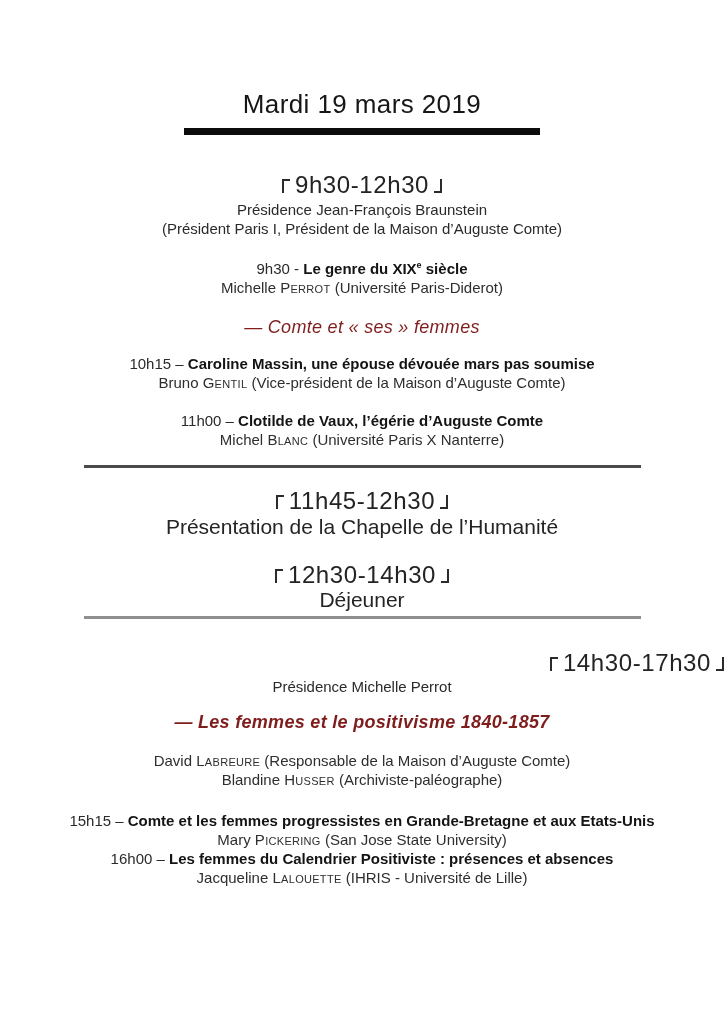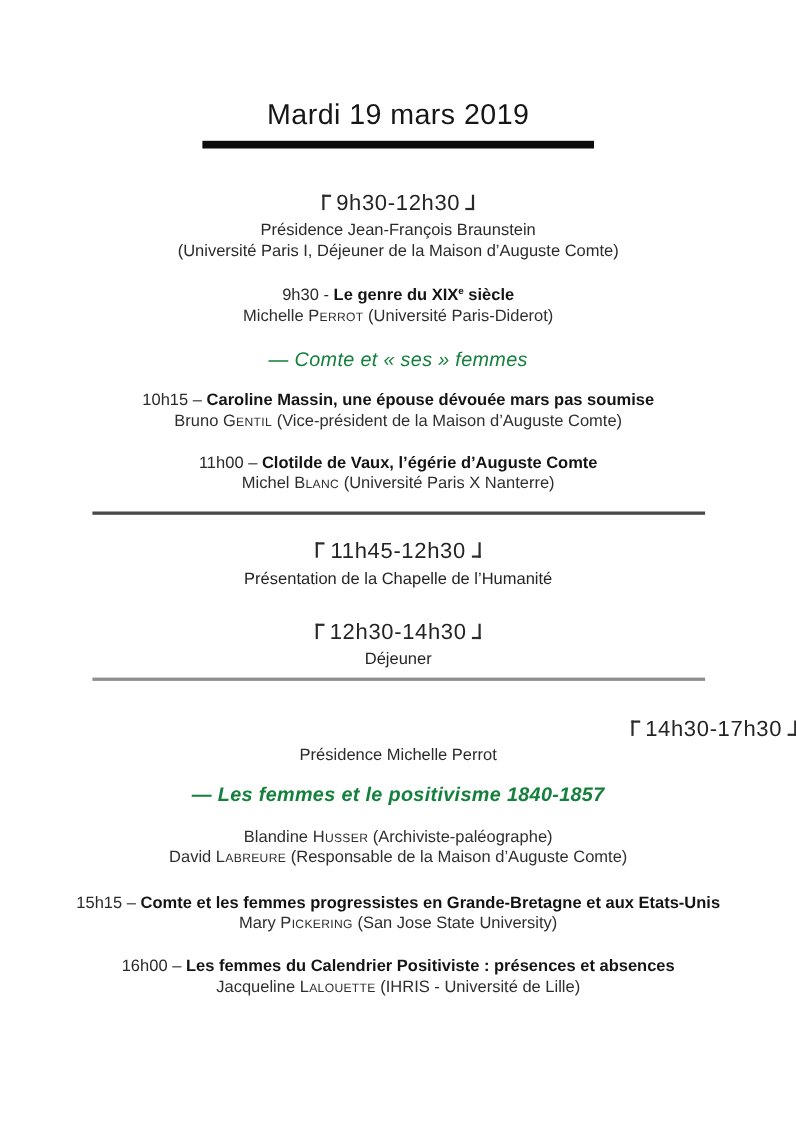--- a/index.html
+++ b/index.html
@@ -21,30 +21,30 @@
     font-size: 26px; font-weight: normal;
     line-height: 28px; letter-spacing: 0.4px;
     color: #161616;
   }
   .title-rule {
     width: 356px; height: 7px;
     background: #0c0c0c;
     margin: 10px auto 0;
   }
   .session-head {
-    font-size: 20px; line-height: 26px;
+    font-size: 24px; line-height: 26px;
     letter-spacing: 0.6px; color: #232323;
     white-space: nowrap;
   }
   .cb { display: inline-block; width: 8px; height: 14px; }
   .cb-l { border-left: 2px solid #2b2b2b; border-top: 2px solid #2b2b2b; margin-right: 5px; }
   .cb-r { border-right: 2px solid #2b2b2b; border-bottom: 2px solid #2b2b2b; margin-left: 5px; }
   .chair-line { font-size: 15px; line-height: 19px; color: #2a2a2a; }
-  .subtitle { font-size: 15px; line-height: 22px; color: #242424; }
-  .theme { font-size: 18px; line-height: 24px; font-style: italic; color: #15803d; letter-spacing: 0.3px; }
+  .subtitle { font-size: 21px; line-height: 22px; color: #242424; }
+  .theme { font-size: 18px; line-height: 24px; font-style: italic; color: #7f1d1d; letter-spacing: 0.3px; }
   .talk-line { font-size: 15px; line-height: 19px; color: #2a2a2a; }
   .talk-title { font-weight: bold; color: #141414; }
   .speaker-line { font-size: 15px; line-height: 19px; color: #2e2e2e; }
   .sc { font-variant: small-caps; letter-spacing: 0.3px; }
   sup.e-sup { font-size: 9px; vertical-align: super; line-height: 0; }
   .rule-thin { height: 3px; width: 557px; border: 0; }
   .r1 { background: #4a4a4a; margin: 16px auto 0; }
   .r2 { background: #8f8f8f; margin: 5px auto 0; }
   
   .mt-s1 { margin-top: 37px; }
@@ -55,33 +55,33 @@
   .t3 { margin-top: 19px; }
   .mt-s2 { margin-top: 20px; }
   .mt-sub1 { margin-top: 2px; }
   .mt-s3 { margin-top: 24px; }
   .mt-sub2 { margin-top: 1px; }
   .mt-s4 { margin-top: 31px; text-align: right; }
   .mt-chair4 { margin-top: 1px; }
   .mt-theme2 { margin-top: 14px; font-weight: bold; }
   .t4 { margin-top: 17px; }
   .t5 { margin-top: 22px; }
-  .t6 { margin-top: 20px; }
+  .t6 { }
 </style>
 </head>
 <body>
 
 <div class="page">
 
   <h1 class="doc-title">Mardi 19 mars 2019</h1>
   <div class="title-rule"></div>
 
   <div class="session-head mt-s1"><span class="cb cb-l"></span><span>9h30-12h30</span><span class="cb cb-r"></span></div>
   <div class="chair-line mt-chair1">Présidence Jean-François Braunstein</div>
-  <div class="chair-line">(Université Paris I, Déjeuner de la Maison d’Auguste Comte)</div>
+  <div class="chair-line">(Président Paris I, Président de la Maison d’Auguste Comte)</div>
 
   <div class="talk t1">
     <div class="talk-line">
       <span>9h30 -</span>
       <span class="talk-title"><span>Le genre du XIX</span><sup class="e-sup">e</sup><span> siècle</span></span>
     </div>
     <div class="speaker-line">
       <span>Michelle</span>
       <span class="sc">Perrot</span>
       <span>(Université Paris-Diderot)</span>
@@ -124,28 +124,28 @@
 
   <hr class="rule-thin r2">
 
   <div class="session-head mt-s4"><span class="cb cb-l"></span><span>14h30-17h30</span><span class="cb cb-r"></span></div>
   <div class="chair-line mt-chair4">Présidence Michelle Perrot</div>
 
   <div class="theme mt-theme2">—  Les femmes et le positivisme 1840-1857</div>
 
   <div class="talk t4">
     <div class="speaker-line">
+      <span>David</span>
+      <span class="sc">Labreure</span>
+      <span>(Responsable de la Maison d’Auguste Comte)</span>
+    </div>
+    <div class="speaker-line">
       <span>Blandine</span>
       <span class="sc">Husser</span>
       <span>(Archiviste-paléographe)</span>
-    </div>
-    <div class="speaker-line">
-      <span>David</span>
-      <span class="sc">Labreure</span>
-      <span>(Responsable de la Maison d’Auguste Comte)</span>
     </div>
   </div>
 
   <div class="talk t5">
     <div class="talk-line">
       <span>15h15 –</span>
       <span class="talk-title">Comte et les femmes progressistes en Grande-Bretagne et aux Etats-Unis</span>
     </div>
     <div class="speaker-line">
       <span>Mary</span>

